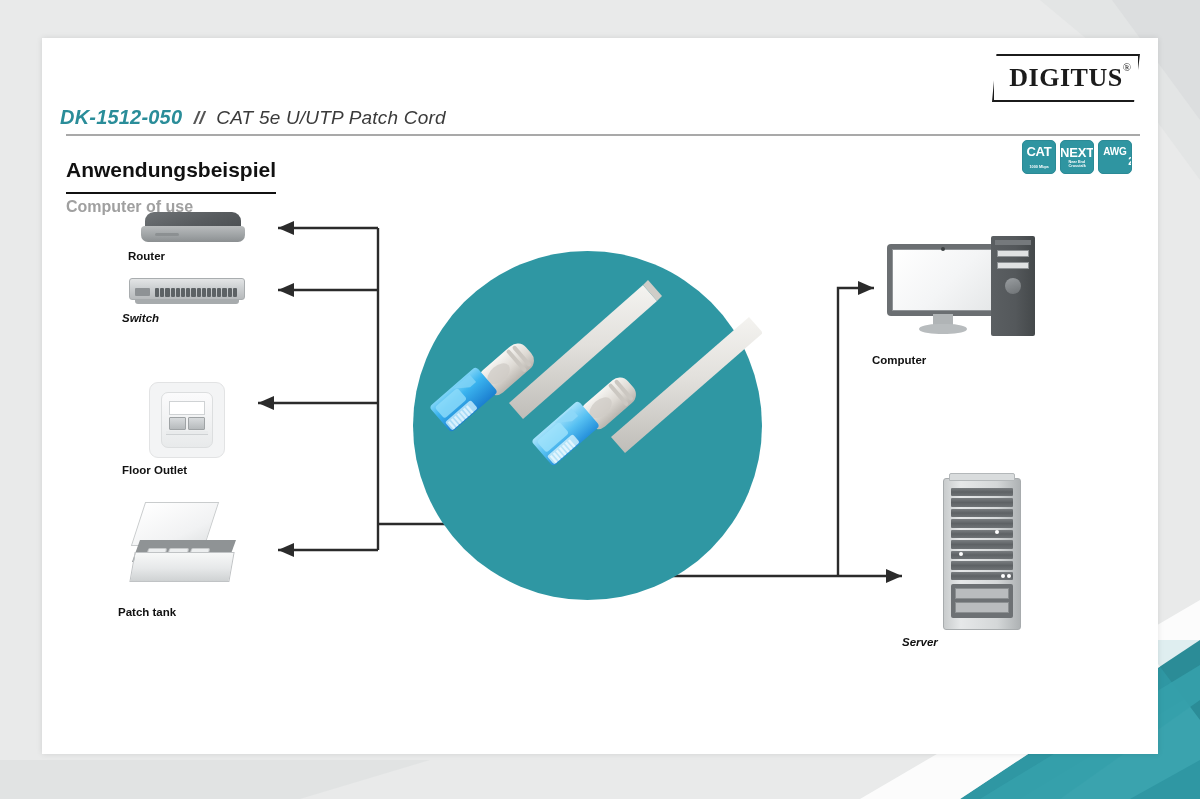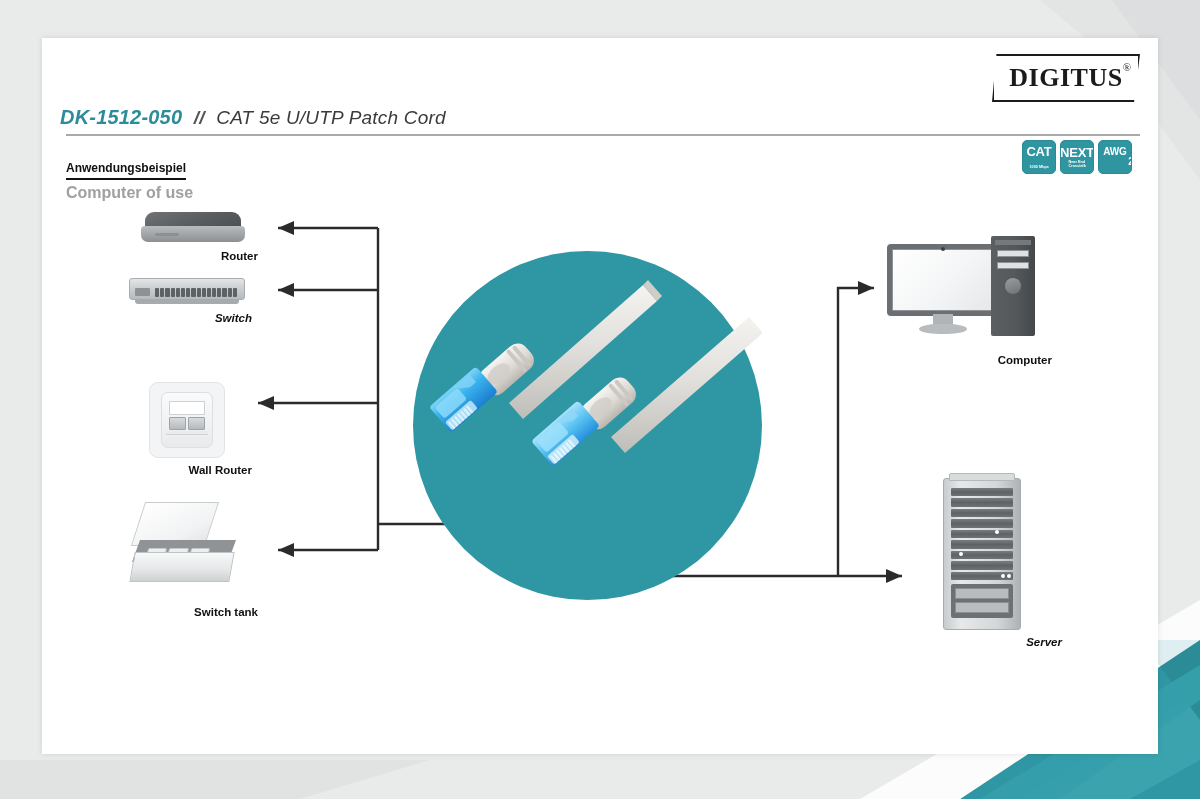--- a/index.html
+++ b/index.html
@@ -66,40 +66,40 @@
   }
   .badge .b1 { font-size:13px; font-weight:bold; letter-spacing:-0.2px; }
   .badge .b2 { font-size:7px; font-weight:bold;margin-left:46px; }
   .badge .b3 { font-size:4px; font-weight:bold; transform:scale(0.95); }
   .badge.awg .b1 { font-size:10px; }
   .badge.awg .b2 { font-size:10px; font-weight:bold; }
 
   
   #heading { position:absolute; left:24px; top:120px; }
   #heading .de {
-    font-size:12px; font-weight:bold; color:#111;
-    border-bottom:2px solid #111; display:inline-block; padding-bottom:3px;
+    font-size:21px; font-weight:bold; color:#111;
+    border-bottom:2px solid #111; display:inline-block; padding-bottom:10px;
   }
   #heading .en { font-size:16px; font-weight:bold; color:#a0a0a0; margin-top:4px; }
 
   
   #canvas { position:absolute; left:0; top:0; width:1116px; height:716px; }
   #wires { position:absolute; left:0; top:0; }
 
   
   #hero-circle {
     position:absolute; left:371px; top:213px;
     width:349px; height:349px; border-radius:50%;
     background:#2f97a3;
   }
 
   
   .node { position:absolute; }
   .node .label {
-    text-align:right; font-size:11.5px; font-weight:bold; color:#111;
+    text-align:left; font-size:11.5px; font-weight:bold; color:#111;
     margin-top:6px; white-space:nowrap;
   }
 
   
   .router { width:104px; height:32px; position:relative; margin:0 auto; }
   .router .top {
     position:absolute; left:4px; top:0; width:96px; height:18px;
     background:linear-gradient(160deg,#6f7376 0%,#585c5f 55%,#4b4f52 100%);
     border-radius:9px 9px 3px 3px;
   }
@@ -476,35 +476,35 @@
       <div class="outlet">
         <div class="plate"></div>
         <div class="inner"></div>
         <div class="win"></div>
         <div class="jacks">
             <i></i>
             <i></i>
           </div>
         <div class="shelf"></div>
       </div>
-      <div class="label">Wall Router</div>
+      <div class="label">Floor Outlet</div>
     </div>
 
     <div class="node" style="left:76px; top:464px; width:140px;">
       <div class="tank">
         <div class="lid"></div>
         <div class="boxback"></div>
         <div class="sockets">
             <i></i>
             <i></i>
             <i></i>
           </div>
         <div class="boxfront"></div>
       </div>
-      <div class="label">Switch tank</div>
+      <div class="label">Patch tank</div>
     </div>
 
     <div class="node" style="left:830px; top:198px; width:180px;">
       <div class="computer">
         <div class="mon">
             <div class="screen"></div>
           </div>
         <div class="cam"></div>
         <div class="neck"></div>
         <div class="foot"></div>

